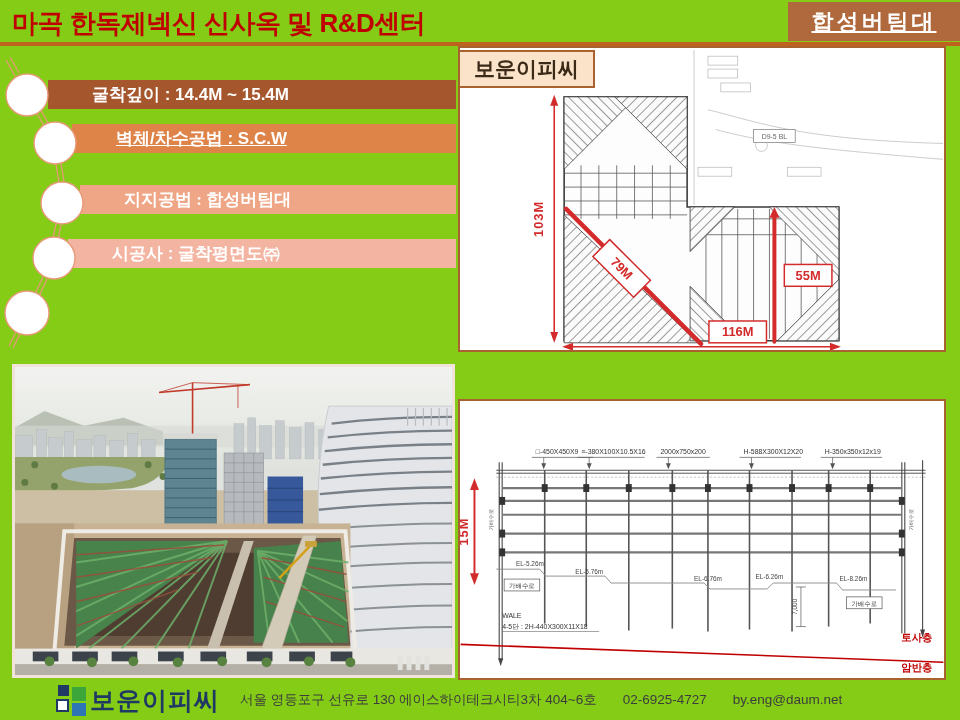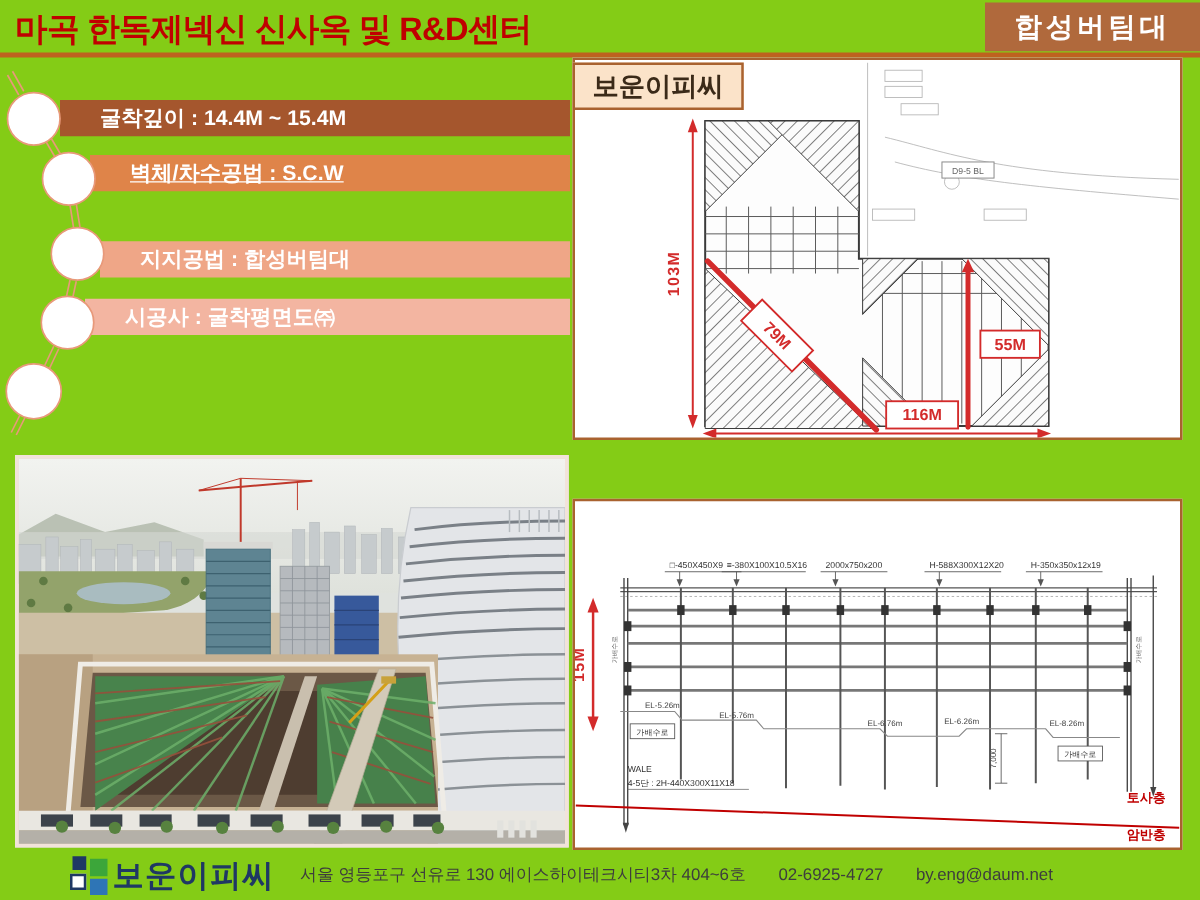--- a/index.html
+++ b/index.html
@@ -6,27 +6,27 @@
   .slide{
     position:relative;width:960px;height:720px;background:#84cc16;overflow:hidden;
     font-family:"Liberation Sans","DejaVu Sans",sans-serif;
   }
   
   .slide-title{position:absolute;left:12px;top:6px;font-size:26px;font-weight:bold;
     color:var(--title-red);letter-spacing:-0.5px;white-space:nowrap;}
   .title-rule{position:absolute;left:0;top:42px;width:960px;height:4px;background:var(--rule-orange);}
   .badge{position:absolute;left:788px;top:2px;width:172px;height:39px;background:var(--badge-bg);
     color:#fff;font-size:22px;font-weight:bold;display:flex;align-items:center;justify-content:center;
-    letter-spacing:3px;}
+    letter-spacing:3px;text-decoration:underline;}
   
   .spec-bar{position:absolute;right:504px;color:#fff;font-weight:bold;font-size:17px;
-    display:flex;align-items:center;padding-left:32px;box-sizing:border-box;z-index:1;white-space:nowrap;}
+    display:flex;align-items:center;padding-left:44px;box-sizing:border-box;z-index:1;white-space:nowrap;}
   .bar1{left:48px;top:80px;height:29px;background:var(--bar1);}
   .bar2{left:72px;top:124px;height:29px;background:var(--bar2);text-decoration:underline;}
-  .bar3{left:80px;top:193px;height:29px;background:var(--bar3);}
+  .bar3{left:80px;top:185px;height:29px;background:var(--bar3);font-family:Liberation Serif, serif;}
   .bar4{left:68px;top:239px;height:29px;background:var(--bar4);}
   .bar5{left:50px;top:293px;height:32px;background:var(--bar5);font-size:18px;}
   .chain{position:absolute;left:0;top:55px;width:120px;height:300px;z-index:3;}
   
   .panel{position:absolute;border:2.5px solid var(--panel-border);background:#fff;box-sizing:border-box;}
   .panel-plan{left:458px;top:46px;width:488px;height:306px;}
   .panel-section{left:458px;top:399px;width:488px;height:281px;}
   .panel-label{position:absolute;background:var(--label-bg);border:2.5px solid var(--panel-border);
     color:var(--label-text);font-size:21px;font-weight:bold;padding:3px 14px;z-index:4;white-space:nowrap;}
   .label-plan{left:458px;top:50px;}

